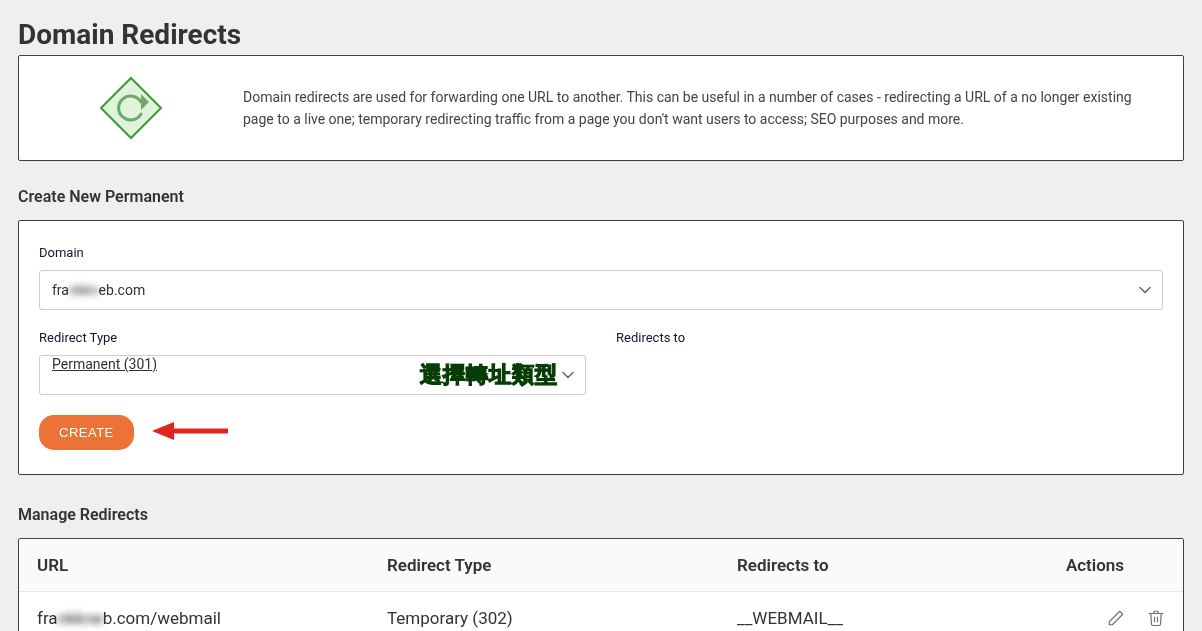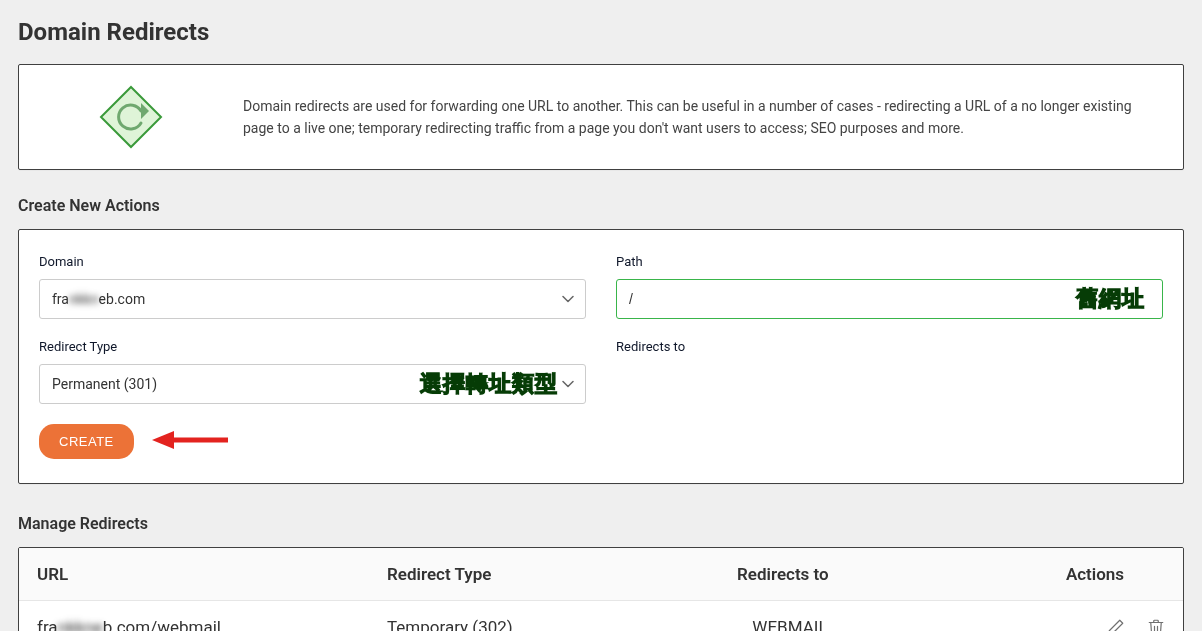--- a/index.html
+++ b/index.html
@@ -4,23 +4,23 @@
   <style>
     * { box-sizing: border-box; margin: 0; padding: 0; }
     body {
       font-family: -apple-system, BlinkMacSystemFont, "Segoe UI", Roboto, Helvetica, Arial, sans-serif;
       background: #efefef;
       color: #333;
       padding: 18px;
       width: 1202px;
     }
     h1.page-title {
-      font-size: 24px;
+      font-size: 28px;
       font-weight: 700;
-      margin-bottom: 18px;
+      margin-bottom: 4px;
       color: #333;
     }
     .card {
       background: #fff;
       border-radius: 2px;
       border: 1px solid #404040;
       box-shadow: 0 1px 1px rgba(0,0,0,0.03);
     }
     
     .intro-card {
@@ -179,53 +179,46 @@
       <g>
         <polygon points="34,4 64,34 34,64 4,34" fill="#dff4d8" stroke="#3a9a3a" stroke-width="2"></polygon>
         <path d="M 44 28 a 12 12 0 1 0 0 12" fill="none" stroke="#6fa86f" stroke-width="3" stroke-linecap="round"></path>
         <polygon points="44,20 44,36 52,28" fill="#6fa86f"></polygon>
       </g>
     </svg>
   </div>
   <div class="intro-desc">Domain redirects are used for forwarding one URL to another. This can be useful in a number of cases - redirecting a URL of a no longer existing page to a live one; temporary redirecting traffic from a page you don't want users to access; SEO purposes and more.</div>
 </div>
 
-<div class="section-title">Create New Actions</div>
+<div class="section-title">Create New Permanent</div>
 
 <div class="card form-card">
   <div class="form-row">
     <div class="form-col">
       <label class="form-label">Domain</label>
       <div class="select-wrap">
         <div class="select" style="display:flex; align-items:center;">
           <span>fra</span>
             <span class="blurred">nkkn</span>
             <span>eb.com</span>
         </div>
         <span class="chevron">
           <svg width="12" height="8" viewBox="0 0 12 8">
               <path d="M1 1.5 L6 6.5 L11 1.5" stroke="#666" stroke-width="1.5" fill="none" stroke-linecap="round" stroke-linejoin="round"></path>
             </svg>
         </span>
       </div>
     </div>
-    <div class="form-col" style="position:relative;">
-      <label class="form-label">Path</label>
-      <div style="position:relative;">
-        <input class="input green-border" value="/" style="">
-        <span class="annot">舊網址</span>
-      </div>
-    </div>
   </div>
 
   <div class="form-row">
     <div class="form-col">
       <label class="form-label">Redirect Type</label>
       <div class="select-wrap">
-        <div class="select" style="display:flex; align-items:center;">
+        <div class="select" style="display:flex; align-items:flex-start;text-decoration:underline;">
            <span>Permanent (301)</span>
         </div>
         <span class="annot center">選擇轉址類型</span>
         <span class="chevron">
           <svg width="12" height="8" viewBox="0 0 12 8">
               <path d="M1 1.5 L6 6.5 L11 1.5" stroke="#666" stroke-width="1.5" fill="none" stroke-linecap="round" stroke-linejoin="round"></path>
             </svg>
         </span>
       </div>
     </div>

